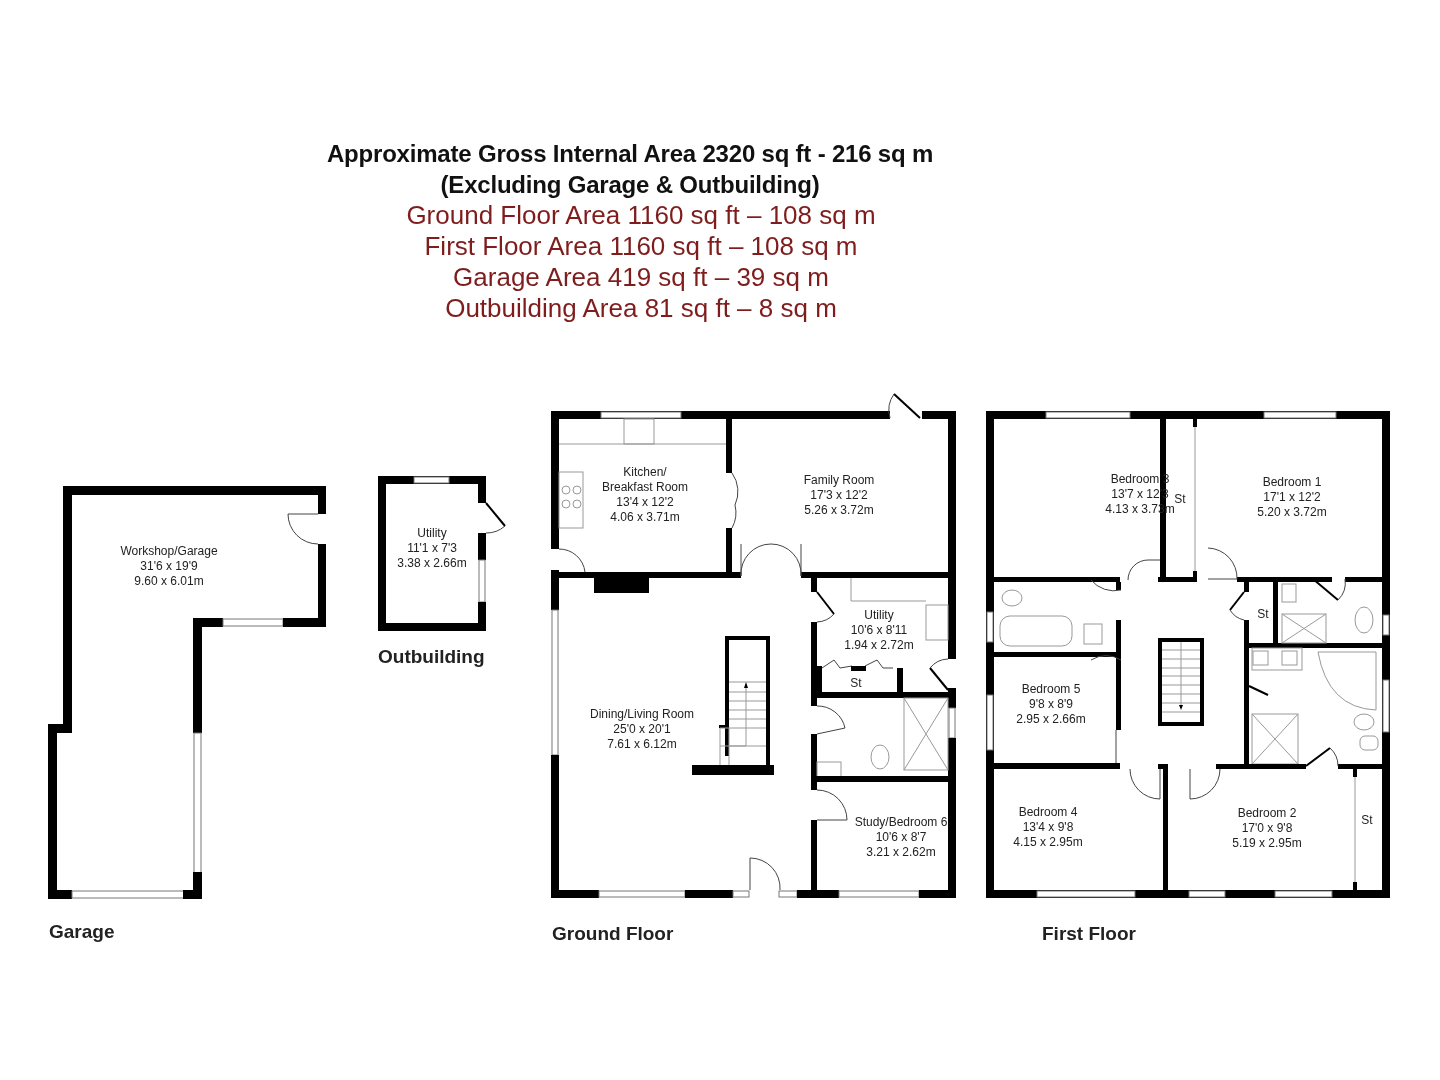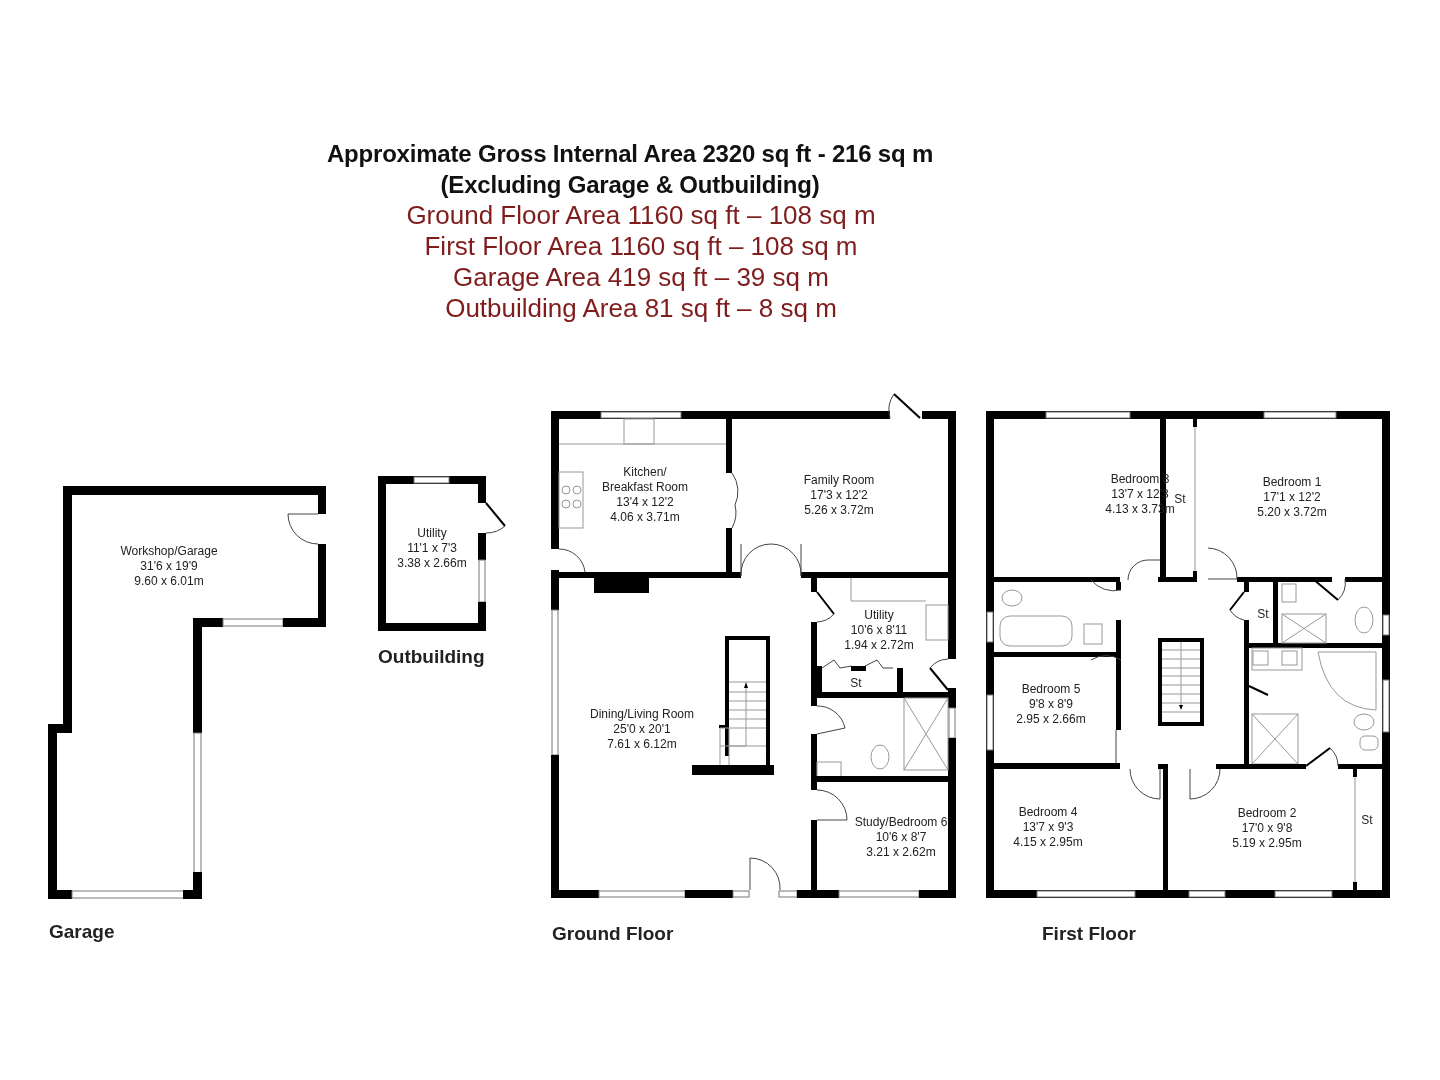--- a/index.html
+++ b/index.html
@@ -317,21 +317,21 @@
 </div>
 <div class="st" style="left:1180px; top:492px;">St</div>
 <div class="st" style="left:1263px; top:607px;">St</div>
 <div class="room" style="left:1051px; top:682px;">
   <div>Bedroom 5</div>
   <div>9'8 x 8'9</div>
   <div>2.95 x 2.66m</div>
 </div>
 <div class="room" style="left:1048px; top:805px;">
   <div>Bedroom 4</div>
-  <div>13'7 x 9'3</div>
+  <div>13'4 x 9'8</div>
   <div>4.15 x 2.95m</div>
 </div>
 <div class="room" style="left:1267px; top:806px;">
   <div>Bedroom 2</div>
   <div>17'0 x 9'8</div>
   <div>5.19 x 2.95m</div>
 </div>
 <div class="st" style="left:1367px; top:813px;">St</div>
 
 <div class="floor-label" style="left:49px; top:921px;">Garage</div>

